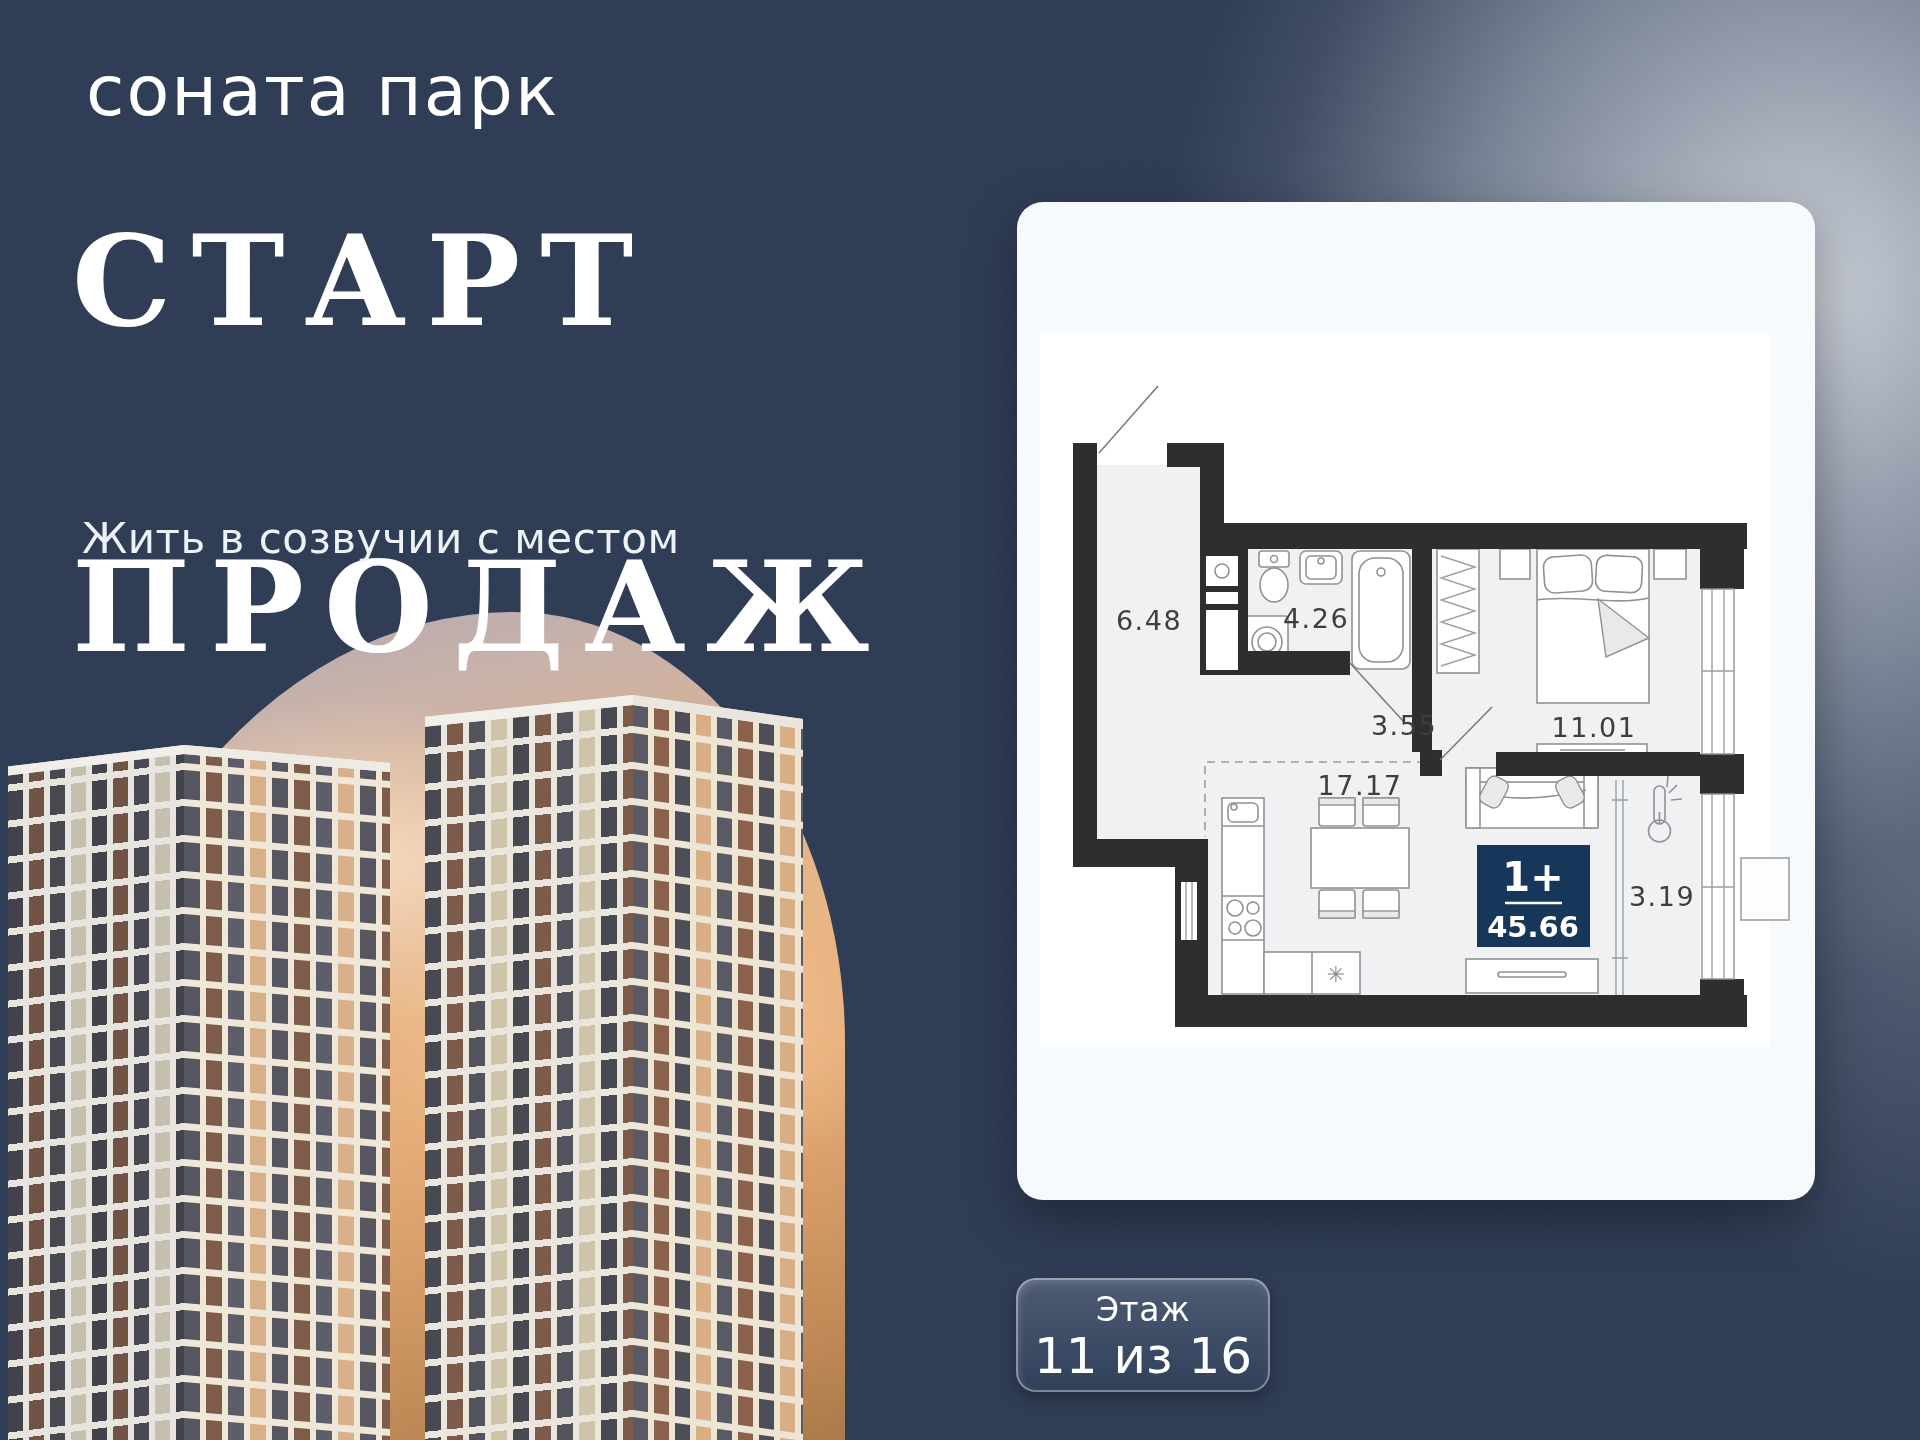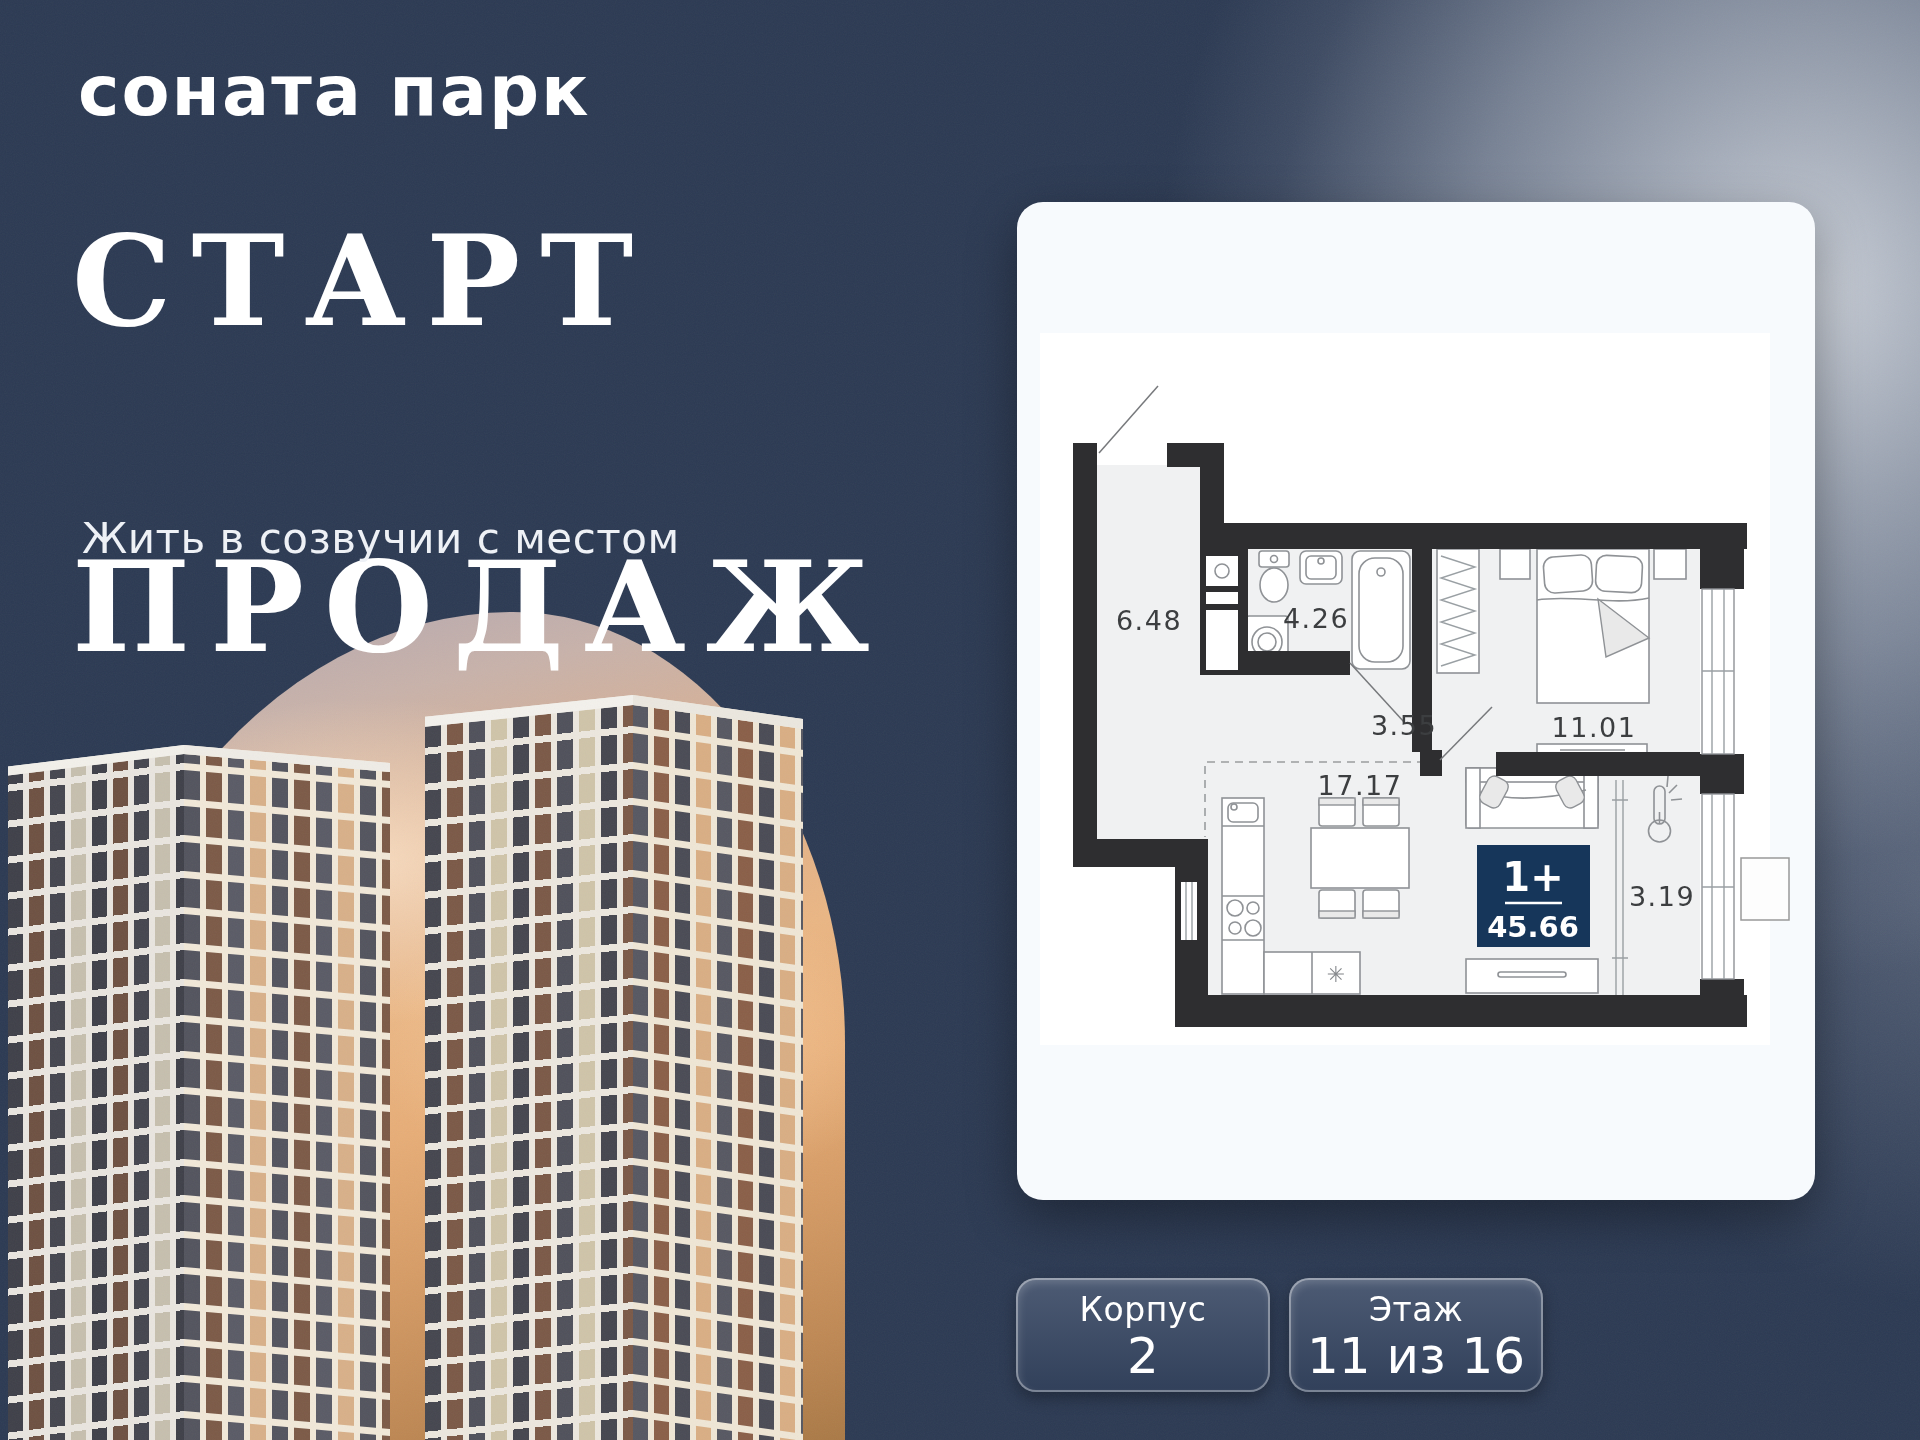--- a/index.html
+++ b/index.html
@@ -37,21 +37,21 @@
       repeating-linear-gradient(0deg,#ece7de 0 7px,rgba(0,0,0,0) 7px 36px),
       repeating-linear-gradient(90deg,#45464f 0 16px,#ece7de 16px 22px,#7b5947 22px 38px,#ece7de 38px 44px,#50515b 44px 60px,#ece7de 60px 66px,#cfc4a9 66px 82px,#ece7de 82px 88px);
     background-color:#ece7de;}
   .tr-b{width:45%;transform:skewY(8deg);transform-origin:0 0;border-top:10px solid #ebe7df;
     background-image:
       repeating-linear-gradient(0deg,#efe6d5 0 7px,rgba(0,0,0,0) 7px 36px),
       repeating-linear-gradient(90deg,#575862 0 15px,#efe6d5 15px 21px,#8a5f48 21px 36px,#efe6d5 36px 42px,#4a4b55 42px 57px,#efe6d5 57px 63px,#d9ae84 63px 78px,#efe6d5 78px 84px);
     background-color:#efe6d5;}
   .grain{position:absolute;inset:0;opacity:.05;pointer-events:none;}
   
-  .logo{position:absolute;left:78px;top:50px;color:#fff;font-size:70px;font-weight:bold;
+  .logo{position:absolute;left:86px;top:50px;color:#fff;font-size:70px;font-weight:normal;
         letter-spacing:2px;white-space:nowrap;}
   .title{position:absolute;left:72px;top:200px;color:#fff;white-space:pre-line;
          font-family:"DejaVu Serif","Liberation Serif",serif;font-weight:700;
          font-size:125px;line-height:163px;letter-spacing:0.16em;}
   .subtitle{position:absolute;left:82px;top:514px;color:#eef1f6;font-size:42px;
             font-weight:400;letter-spacing:0.5px;white-space:nowrap;}
   
   .card{position:absolute;left:1017px;top:202px;width:798px;height:998px;background:#f7fafd;
         border-radius:26px;box-shadow:0 18px 50px rgba(0,0,0,.35);}
   .card svg{display:block;}
@@ -247,22 +247,18 @@
         <rect x="1477" y="845" width="113" height="102" fill="#16365a"></rect>
         <text class="badge-big" x="1533" y="891" text-anchor="middle">1+</text>
         <path d="M1505,903 L1562,903" stroke="#fff" stroke-width="2.5"></path>
         <text class="badge-sm" x="1533" y="937" text-anchor="middle">45.66</text>
       </g>
     </svg>
   </div>
 
   <div class="details">
     <div class="chip">
-      <div class="lab">Корпус</div>
-      <div class="val">2</div>
-    </div>
-    <div class="chip">
       <div class="lab">Этаж</div>
       <div class="val">11 из 16</div>
     </div>
   </div>
 
 </div>
 
 </body></html>

